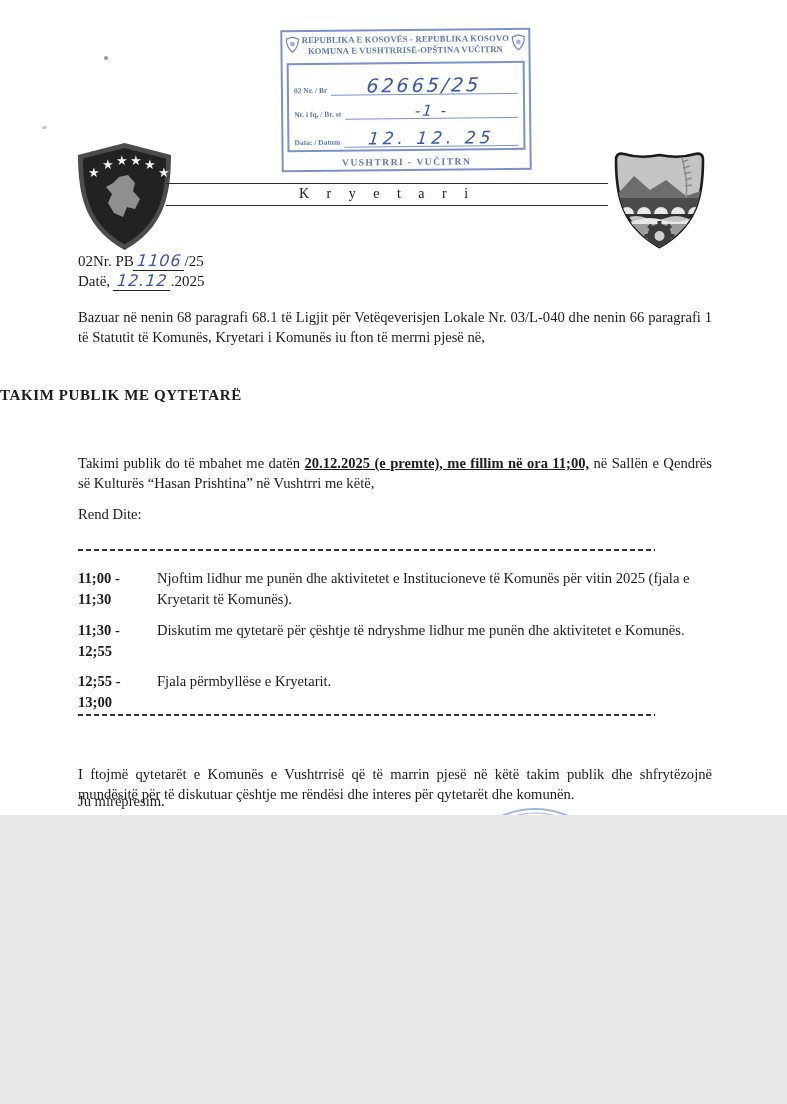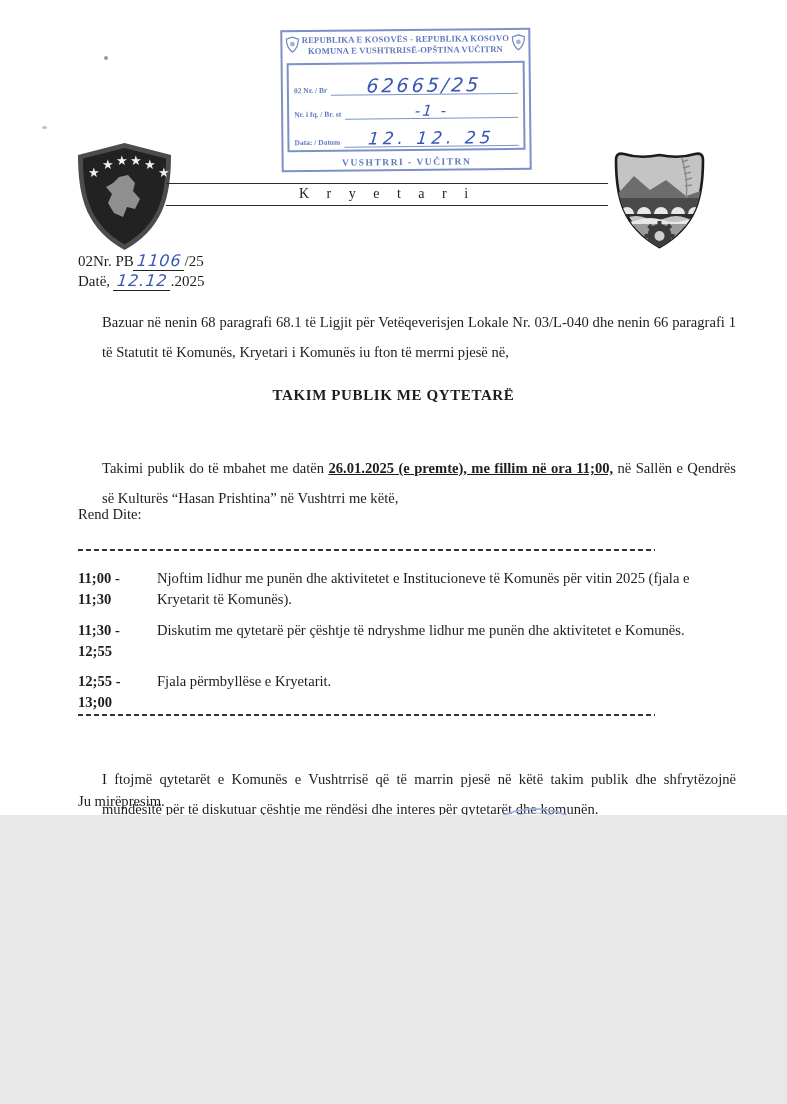--- a/index.html
+++ b/index.html
@@ -38,23 +38,23 @@
   .lh .office{font-size:14px;letter-spacing:7px;margin-top:2px;}
   .lh .rule2{border-top:1.6px solid #2c2c2c;margin-top:3px;}
 
   
   .refblock{position:absolute;left:78px;top:251px;font-size:15px;line-height:19px;}
   .hand-ref{font-family:"DejaVu Sans",sans-serif;font-style:italic;color:#3a57b5;
             font-size:16px;letter-spacing:1px;border-bottom:1.2px solid #222;
             padding:0 3px;display:inline-block;transform:skew(-6deg);}
 
   
-  .par{position:absolute;left:78px;width:634px;font-size:14.6px;line-height:30px;text-align:justify;margin-left:24px;}
+  .par{position:absolute;left:78px;width:634px;font-size:14.6px;line-height:20px;text-align:justify;}
   .p-intro{top:307px;}
-  .doc-title{position:absolute;left:0;top:387px;width:787px;text-align:center;
+  .doc-title{position:absolute;left:0;top:387px;width:787px;text-align:left;
              font-weight:bold;font-size:15px;letter-spacing:.6px;}
   .p-meeting{top:453px;}
   .bold-ul{font-weight:bold;text-decoration:underline;}
   .rend{position:absolute;left:78px;top:506px;font-size:14.6px;}
   .dashline{position:absolute;left:78px;width:577px;height:2px;
             background:repeating-linear-gradient(90deg,#333 0 5px,transparent 5px 8px);}
   .dl1{top:549px;} .dl2{top:714px;}
   .agenda{position:absolute;left:78px;width:640px;font-size:14.6px;line-height:21px;display:flex;}
   .ag1{top:568px;} .ag2{top:620px;} .ag3{top:671px;}
   .agtime{width:77px;font-weight:bold;flex-shrink:0;}
@@ -183,21 +183,21 @@
     <div>
       <span>Datë,</span> <span class="hand-ref">12.12</span><span>.2025</span>
     </div>
   </div>
 
   <div class="par p-intro">Bazuar në nenin 68 paragrafi 68.1 të Ligjit për Vetëqeverisjen Lokale Nr. 03/L-040 dhe nenin 66 paragrafi 1 të Statutit të Komunës, Kryetari i Komunës iu fton të merrni pjesë në,</div>
 
   <div class="doc-title">TAKIM PUBLIK ME QYTETARË</div>
 
   <div class="par p-meeting">
-    <span>Takimi publik do të mbahet me datën </span><span class="bold-ul">26.01.2025 (e premte), me fillim në ora 11;00,</span><span> në Sallën e Qendrës së Kulturës “Hasan Prishtina” në Vushtrri me këtë,</span>
+    <span>Takimi publik do të mbahet me datën </span><span class="bold-ul">20.12.2025 (e premte), me fillim në ora 11;00,</span><span> në Sallën e Qendrës së Kulturës “Hasan Prishtina” në Vushtrri me këtë,</span>
   </div>
 
   <div class="rend">Rend Dite:</div>
 
   <div class="dashline dl1"></div>
 
   <div class="agenda ag1">
     <span class="agtime">11;00 - 11;30</span>
     <span class="agtext">Njoftim lidhur me punën dhe aktivitetet e Institucioneve të Komunës për vitin 2025 (fjala e Kryetarit të Komunës).</span>
   </div>

